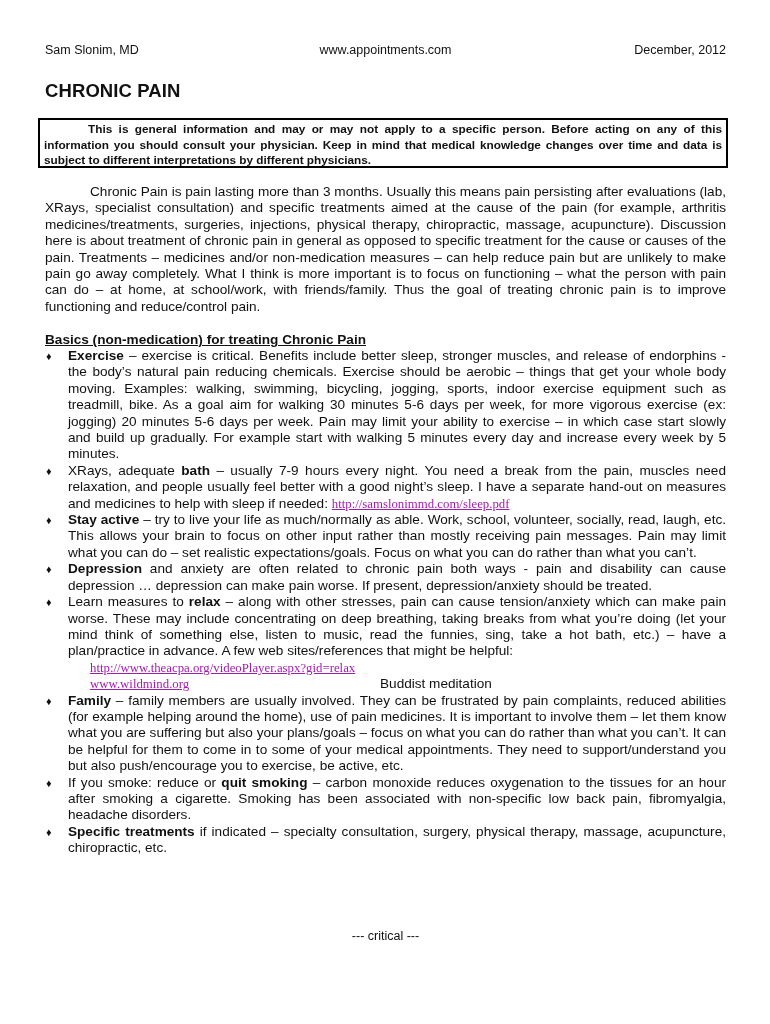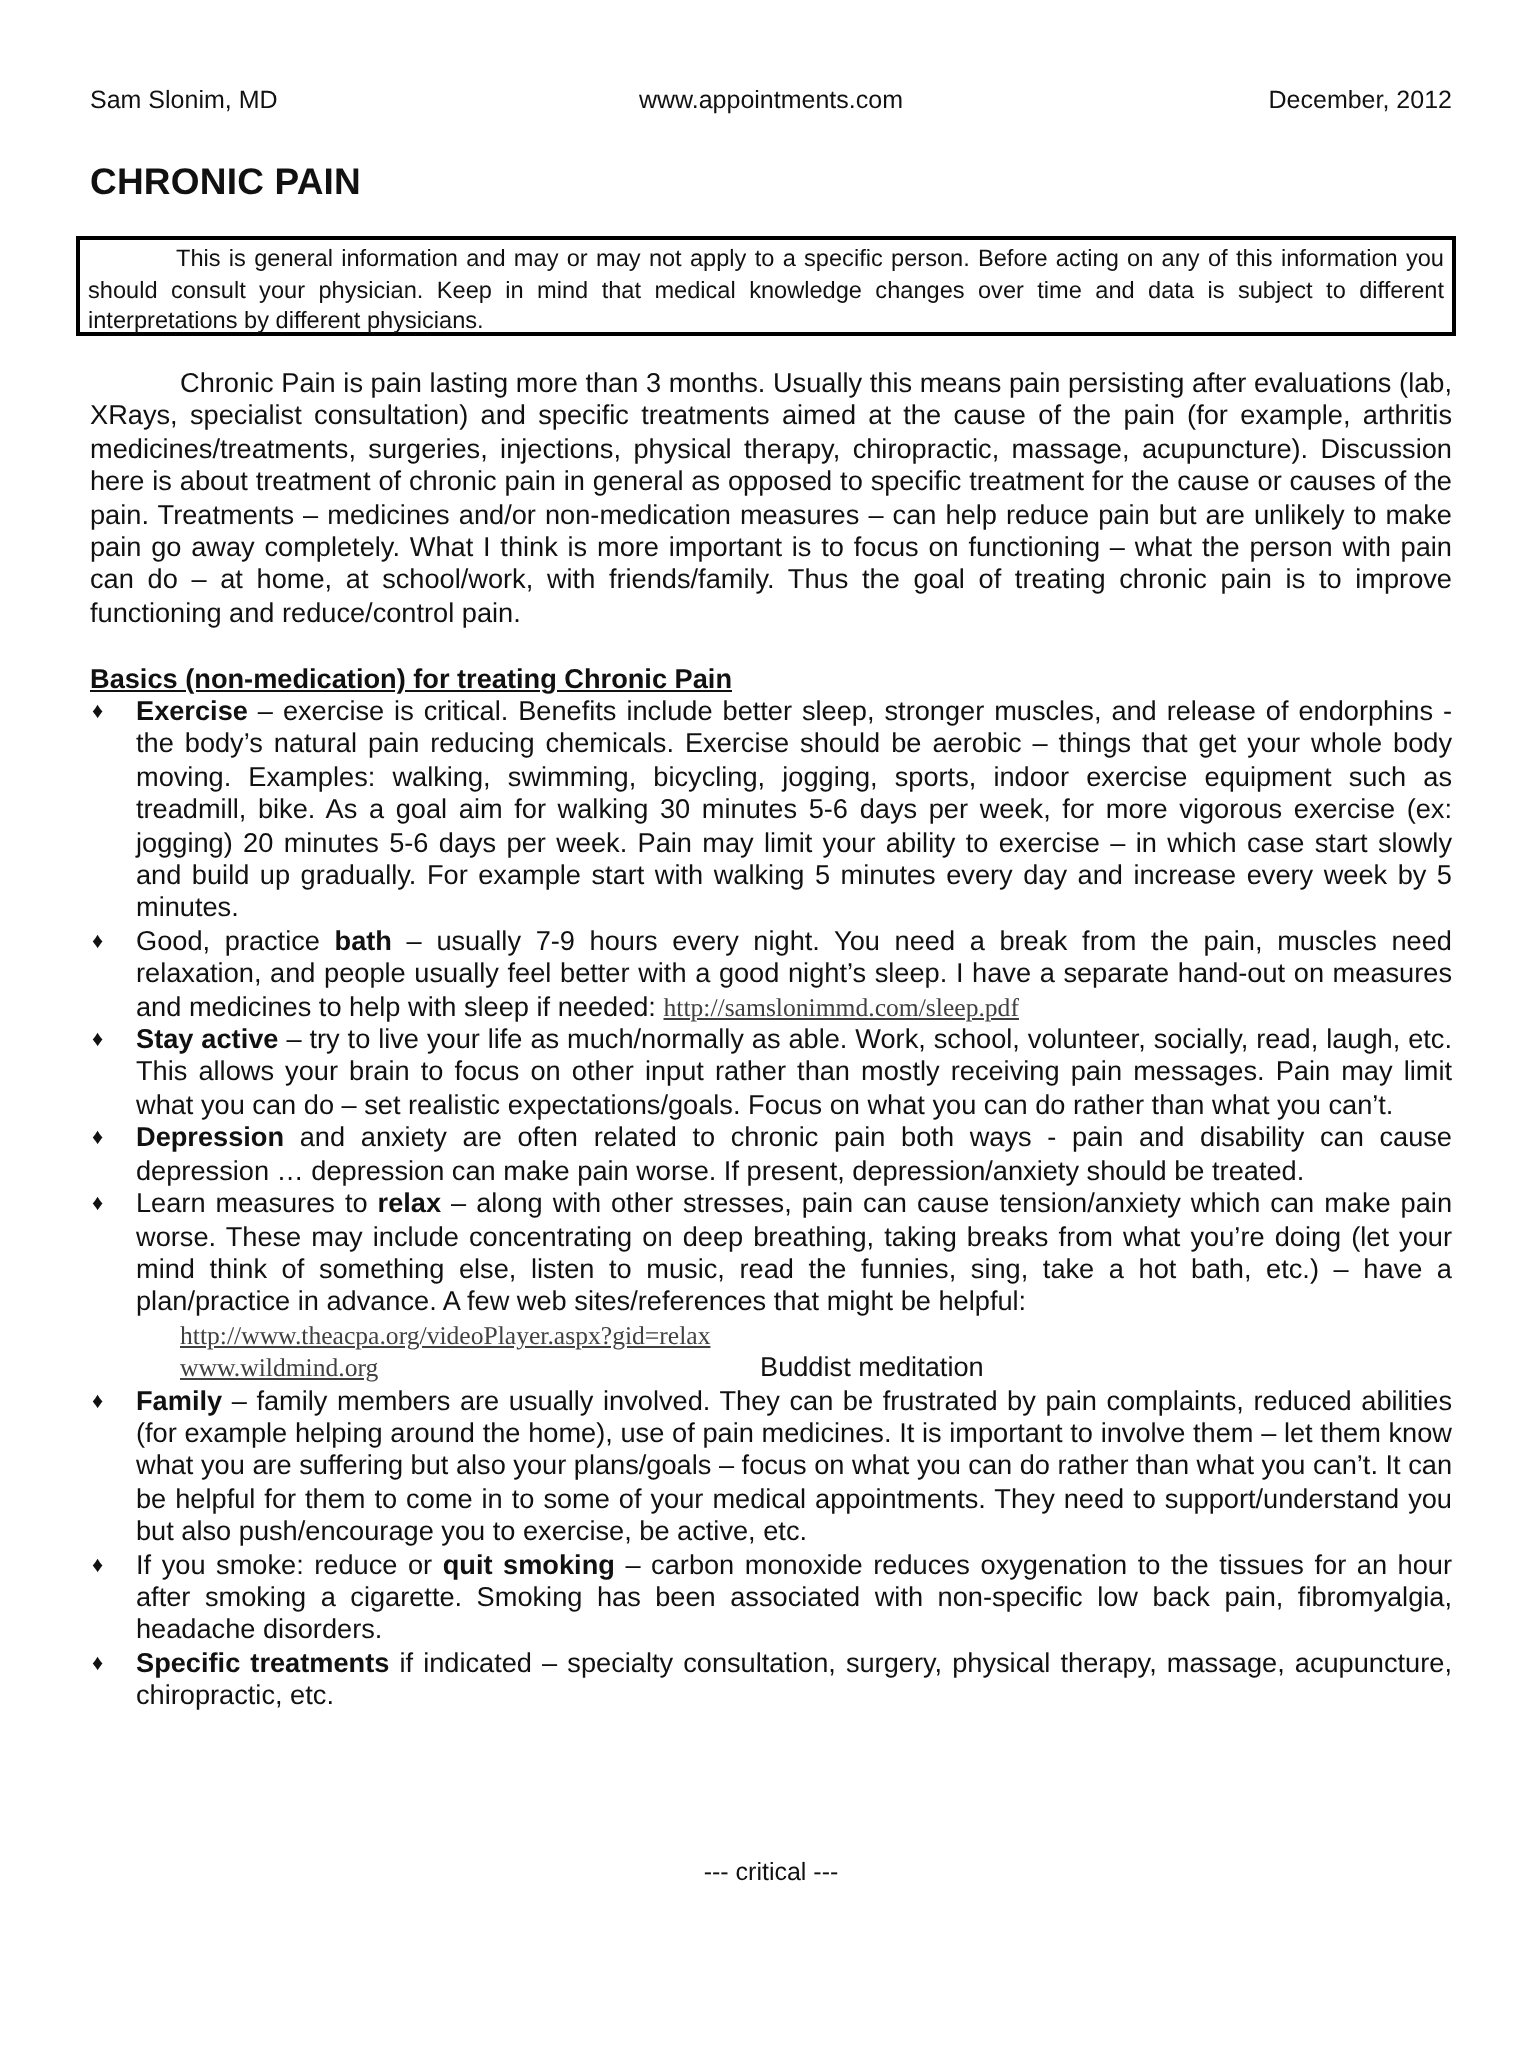--- a/index.html
+++ b/index.html
@@ -9,34 +9,34 @@
     .header { position: absolute; top: 43px; left: 0; width: 681px; height: 18px;
               font-size: 12.5px; }
     .header .left { position: absolute; left: 0; }
     .header .center { position: absolute; left: 0; width: 681px; text-align: center; }
     .header .right { position: absolute; right: 0; }
     .title { position: absolute; top: 80px; left: 0; width: 681px; text-align: left;
              font-weight: bold; font-size: 18.5px; letter-spacing: 0.1px; }
     .disclaimer { position: absolute; top: 118px; left: -7px; width: 690px; height: 50px;
                   border: 2px solid #000; box-sizing: border-box;
                   padding: 2px 4px 0 4px;
-                  font-size: 11.8px; font-weight: normal; line-height: 15.5px;
+                  font-size: 11.8px; font-weight: bold; line-height: 15.5px;
                   text-align: justify; }
     .disclaimer .indent { display: inline-block; width: 44px; }
     .intro { position: absolute; top: 184px; left: 0; width: 681px;
              font-size: 13.6px; line-height: 16.4px; text-align: justify; }
     .intro .indent { display: inline-block; width: 45px; }
     .section-heading { position: absolute; top: 332px; left: 0;
                        font-size: 13.6px; font-weight: bold; text-decoration: underline; }
     .bullets { position: absolute; top: 348px; left: 0; width: 681px; margin: 0; padding: 0;
                list-style: none; font-size: 13.6px; line-height: 16.4px; }
     .bullets li { position: relative; padding-left: 23px; text-align: justify; }
     .bullets li .diamond { position: absolute; left: 1px; top: 0; font-size: 11px; }
     .bullets b { font-weight: bold; }
-    .link { color: #404040; text-decoration: underline; font-family: "Liberation Serif", serif;
+    .link { color: #a21caf; text-decoration: underline; font-family: "Liberation Serif", serif;
             font-size: 12.8px; }
     .refs { margin: 0; padding: 0 0 0 0; }
     .ref-row { position: relative; height: 16.4px; }
     .ref-row .link { position: absolute; left: 22px; }
     .ref-row .desc { position: absolute; left: 312px; }
     .continued { position: absolute; top: 929px; left: 0; width: 681px; text-align: center;
                  font-size: 12.5px; }
   </style>
 </head>
 <body>
@@ -55,21 +55,21 @@
 
   <div class="intro"><span class="indent"></span><span>Chronic Pain is pain lasting more than 3 months.  Usually this means pain persisting after evaluations (lab, XRays, specialist consultation) and specific treatments aimed at the cause of the pain (for example, arthritis medicines/treatments, surgeries, injections, physical therapy, chiropractic, massage, acupuncture).  Discussion here is about treatment of chronic pain in general as opposed to specific treatment for the cause or causes of the pain.  Treatments – medicines and/or non-medication measures – can help reduce pain but are unlikely to make pain go away completely.  What I think is more important is to focus on functioning – what the person with pain can do – at home, at school/work, with friends/family.  Thus the goal of treating chronic pain is to improve functioning and reduce/control pain.</span></div>
 
   <div class="section-heading">Basics (non-medication) for treating Chronic Pain</div>
 
   <ul class="bullets">
     <li>
       <span class="diamond">♦</span><span></span><b>Exercise</b><span> – exercise is critical.  Benefits include better sleep, stronger muscles, and release of endorphins - the body’s natural pain reducing chemicals.  Exercise should be aerobic – things that get your whole body moving.  Examples: walking, swimming, bicycling, jogging, sports, indoor exercise equipment such as treadmill, bike.  As a goal aim for walking 30 minutes 5-6 days per week, for more vigorous exercise (ex: jogging) 20 minutes 5-6 days per week.  Pain may limit your ability to exercise – in which case start slowly and build up gradually.  For example start with walking 5 minutes every day and increase every week by 5 minutes.</span>
     </li>
     <li>
-      <span class="diamond">♦</span><span>Good, practice </span><b>bath</b><span> – usually 7-9 hours every night.  You need a break from the pain, muscles need relaxation, and people usually feel better with a good night’s sleep.  I have a separate hand-out on measures and medicines to help with sleep if needed: </span><a class="link">http://samslonimmd.com/sleep.pdf</a>
+      <span class="diamond">♦</span><span>XRays, adequate </span><b>bath</b><span> – usually 7-9 hours every night.  You need a break from the pain, muscles need relaxation, and people usually feel better with a good night’s sleep.  I have a separate hand-out on measures and medicines to help with sleep if needed: </span><a class="link">http://samslonimmd.com/sleep.pdf</a>
     </li>
     <li>
       <span class="diamond">♦</span><span></span><b>Stay active</b><span> – try to live your life as much/normally as able.  Work, school, volunteer, socially, read, laugh, etc.  This allows your brain to focus on other input rather than mostly receiving pain messages.  Pain may limit what you can do – set realistic expectations/goals.  Focus on what you can do rather than what you can’t.</span>
     </li>
     <li>
       <span class="diamond">♦</span><span></span><b>Depression</b><span> and anxiety are often related to chronic pain both ways - pain and disability can cause depression … depression can make pain worse.  If present, depression/anxiety should be treated.</span>
     </li>
     <li>
       <span class="diamond">♦</span><span>Learn measures to </span><b>relax</b><span> – along with other stresses, pain can cause tension/anxiety which can make pain worse.  These may include concentrating on deep breathing, taking breaks from what you’re doing (let your mind think of something else, listen to music, read the funnies, sing, take a hot bath, etc.) – have a plan/practice in advance.  A few web sites/references that might be helpful:</span>
       <div class="refs">

